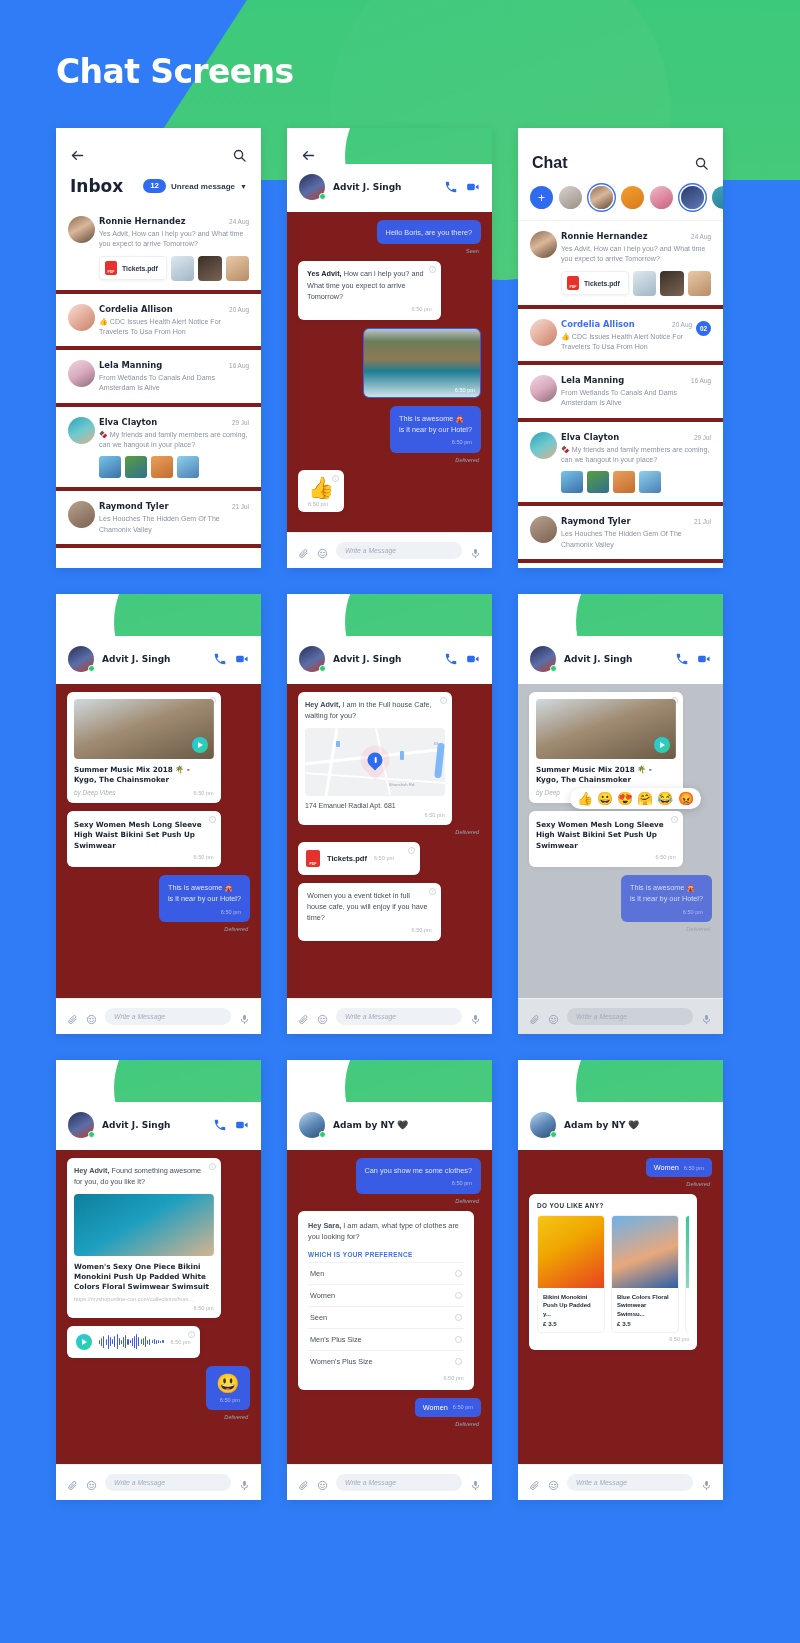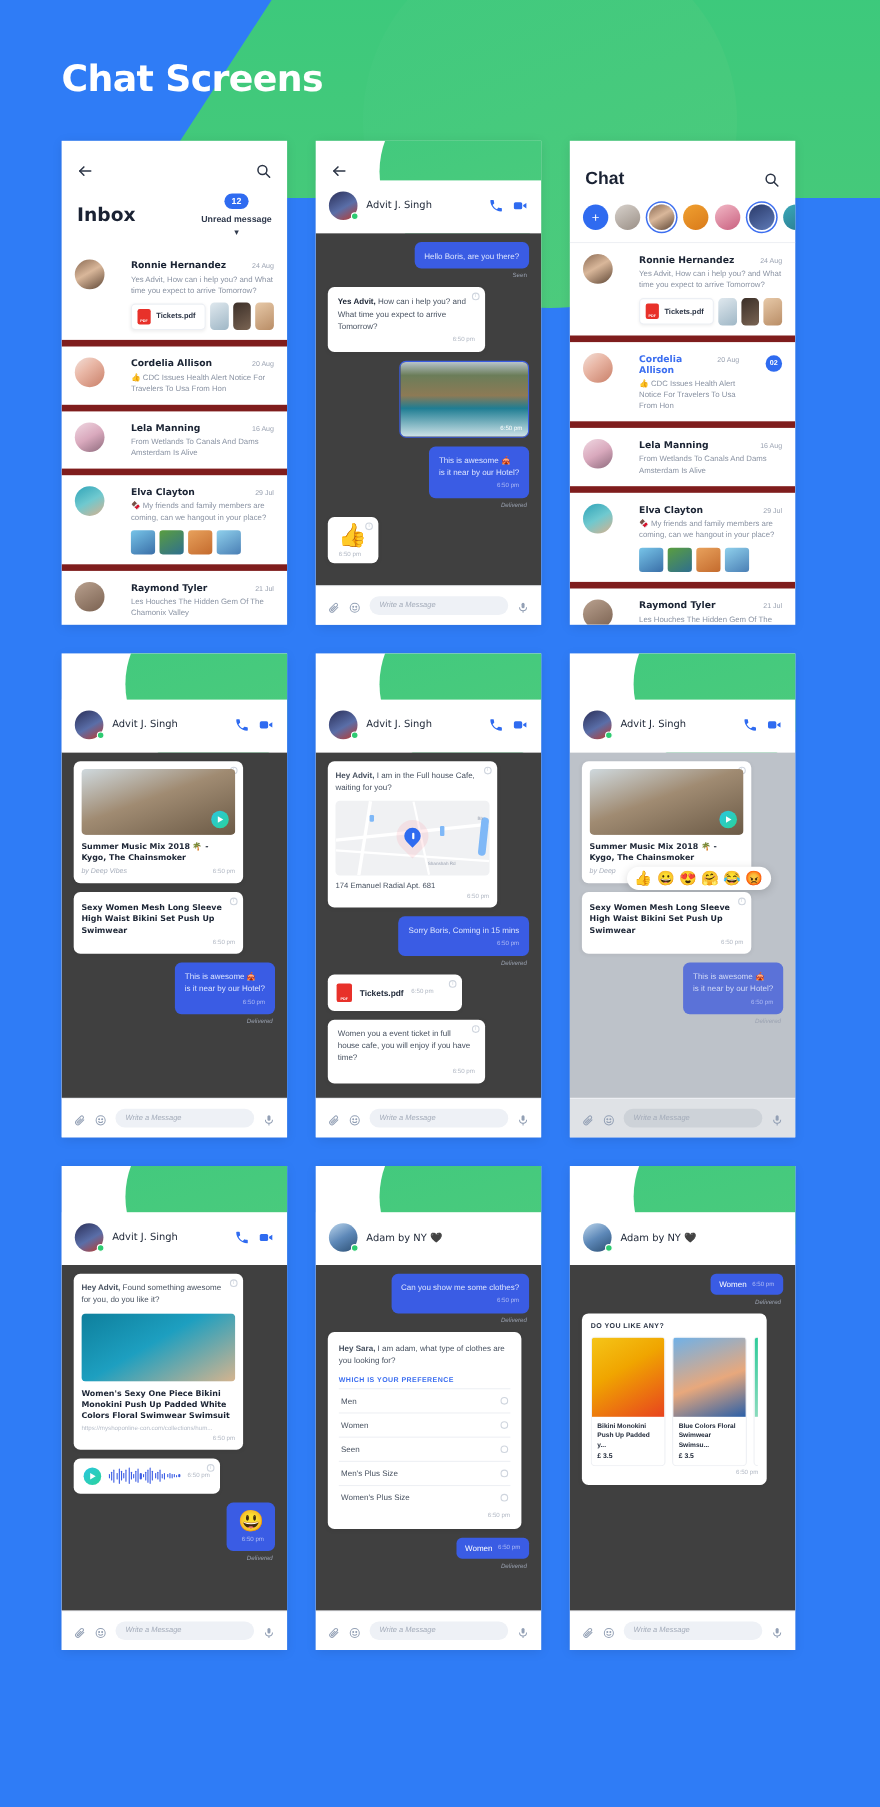--- a/index.html
+++ b/index.html
@@ -60,33 +60,33 @@
   .topbar-row { display:flex; align-items:center; justify-content:space-between; height:18px;}
   .ico { width:15px; height:15px; display:inline-block; }
   .ico svg { width:100%; height:100%; display:block; }
 
   .inbox-head {
     display:flex; align-items:center; justify-content:space-between;
     padding:12px 14px 10px 14px; position:relative; z-index:3;
   }
   .inbox-title { font-size:17px; font-weight:bold; color:#1a2233; font-family:"DejaVu Sans",sans-serif;}
   .chat-title { font-size:16px; font-weight:bold; color:#1a2233; font-family:Liberation Sans, sans-serif;}
-  .unread-wrap { display:flex; align-items:center; gap:5px;flex-direction:column; }
+  .unread-wrap { display:flex; align-items:center; gap:5px; }
   .badge-pill {
     background:#2f6bf0; color:#fff; border-radius:10px;
     font-size:8px; font-weight:bold; padding:2px 7px; line-height:1.2;
   }
   .unread-label { font-size:8px; color:#303a4d; font-weight:600;}
   .caret { font-size:7px; color:#303a4d; }
 
   
   .list { flex:1; overflow:hidden; }
   .list-item {
-    display:flex; gap:24px; padding:10px 12px 9px 12px;
-    border-bottom:6px solid #7f1d1d;
+    display:flex; gap:4px; padding:10px 12px 9px 12px;
+    border-bottom:4px solid #7f1d1d;
   }
   .avatar {
     width:27px; height:27px; border-radius:50%;
     flex-shrink:0; background-size:cover; background-position:center;
     position:relative;
   }
   .li-main { flex:1; min-width:0; }
   .li-row1 { display:flex; justify-content:space-between; align-items:baseline; }
   .li-name { font-size:8.4px; font-weight:bold; color:#1b2434; font-family:"DejaVu Sans",sans-serif;}
   .li-name.unreadname { color:#3d6ff0; }
@@ -120,25 +120,25 @@
   .chat-head {
     display:flex; align-items:center; gap:8px;
     padding:10px 12px 12px 12px; position:relative; z-index:3;
     background:#fff;
   }
   .chat-head .avatar { width:26px; height:26px; }
   .dot-online {
     position:absolute; right:-1px; bottom:0px; width:7px; height:7px;
     border-radius:50%; background:#2ecb71; border:1.5px solid #fff;
   }
-  .chat-name { font-size:9px; font-weight:normal; color:#1b2434; flex:1; font-family:"DejaVu Sans",sans-serif;}
+  .chat-name { font-size:9px; font-weight:bold; color:#1b2434; flex:1; font-family:"DejaVu Sans",sans-serif;}
   .hicon { width:14px; height:14px; color:#2f6bf0; }
 
   
-  .msgs { flex:1; background:#404040; padding:8px 11px 8px 11px; overflow:hidden; position:relative;}
+  .msgs { flex:1; background:#7f1d1d; padding:8px 11px 8px 11px; overflow:hidden; position:relative;}
   .msgs.grey { background:#bdc2c9; }
   .bubble-row { display:flex; margin-bottom:8px; }
   .bubble-row.out { justify-content:flex-end; }
   .bub {
     max-width:78%; border-radius:6px; padding:7px 9px 6px 9px;
     font-size:7.3px; line-height:1.55; position:relative;
   }
   .bub.in { background:#fff; color:#46505f; box-shadow:0 1px 4px rgba(0,0,0,.05);}
   .bub.out { background:#3a5ce4; color:#dce4ff; }
   .bub b { color:#1b2434; font-weight:bold;}
@@ -698,26 +698,20 @@
               <div class="water" style="left:68%;top:34%;width:3.5px;height:9px;border-radius:1px"></div>
               <div class="pin"></div>
               <span class="lbl" style="left:60%;bottom:13%">Shanshah Rd</span>
               <span class="lbl" style="right:4%;top:20%">Bh</span>
             </div>
             <div class="map-addr">174 Emanuel Radial Apt. 681</div>
             <div class="time">6:50 pm</div>
           </div>
         </div>
 
-        <div class="bubble-row out">
-          <div class="bub out">
-            <span>Sorry Boris, Coming in 15 mins</span>
-            <div class="time">6:50 pm</div>
-          </div>
-        </div>
         <div class="delivered">Delivered</div>
 
         <div class="bubble-row">
           <div class="card" style="display:flex;align-items:center;gap:7px;padding:8px 26px 8px 8px">
             <span class="info-dot">i</span>
             <span class="pdf-ico" style="width:14px;height:17px"></span>
             <span style="font-size:7.6px;font-weight:bold;color:#1b2434">Tickets.pdf</span>
             <span class="time" style="margin:0">6:50 pm</span>
           </div>
         </div>

